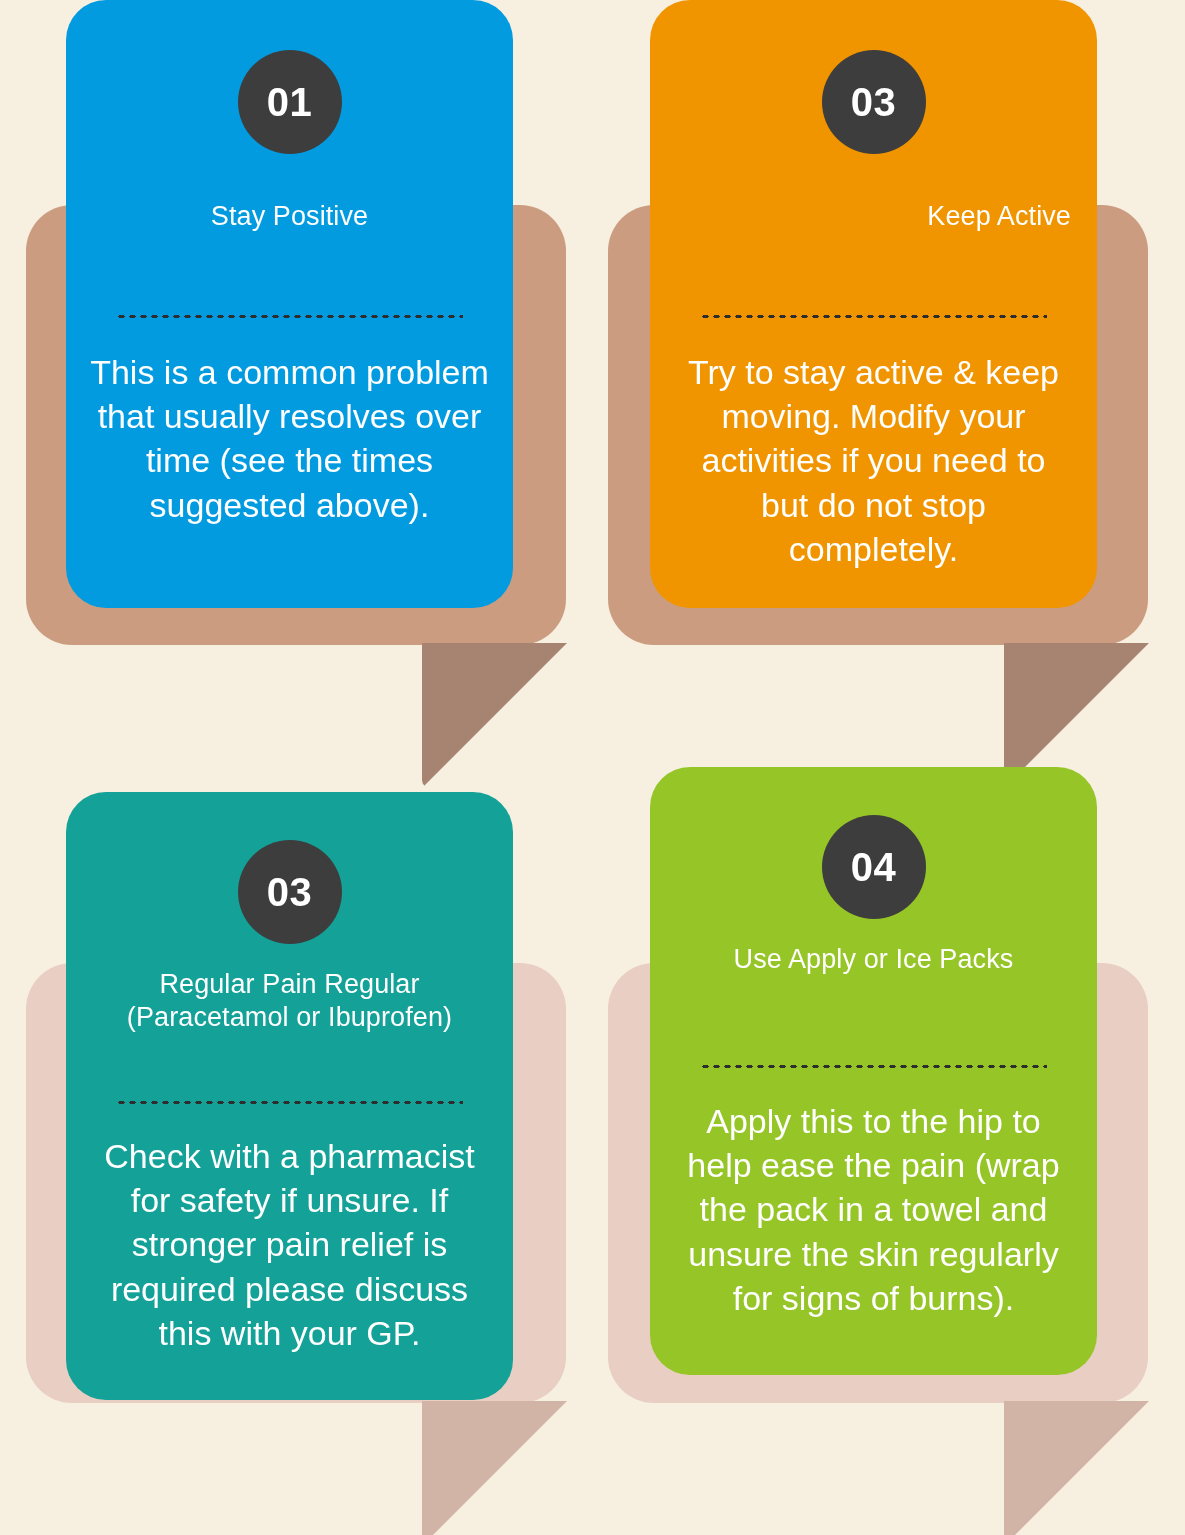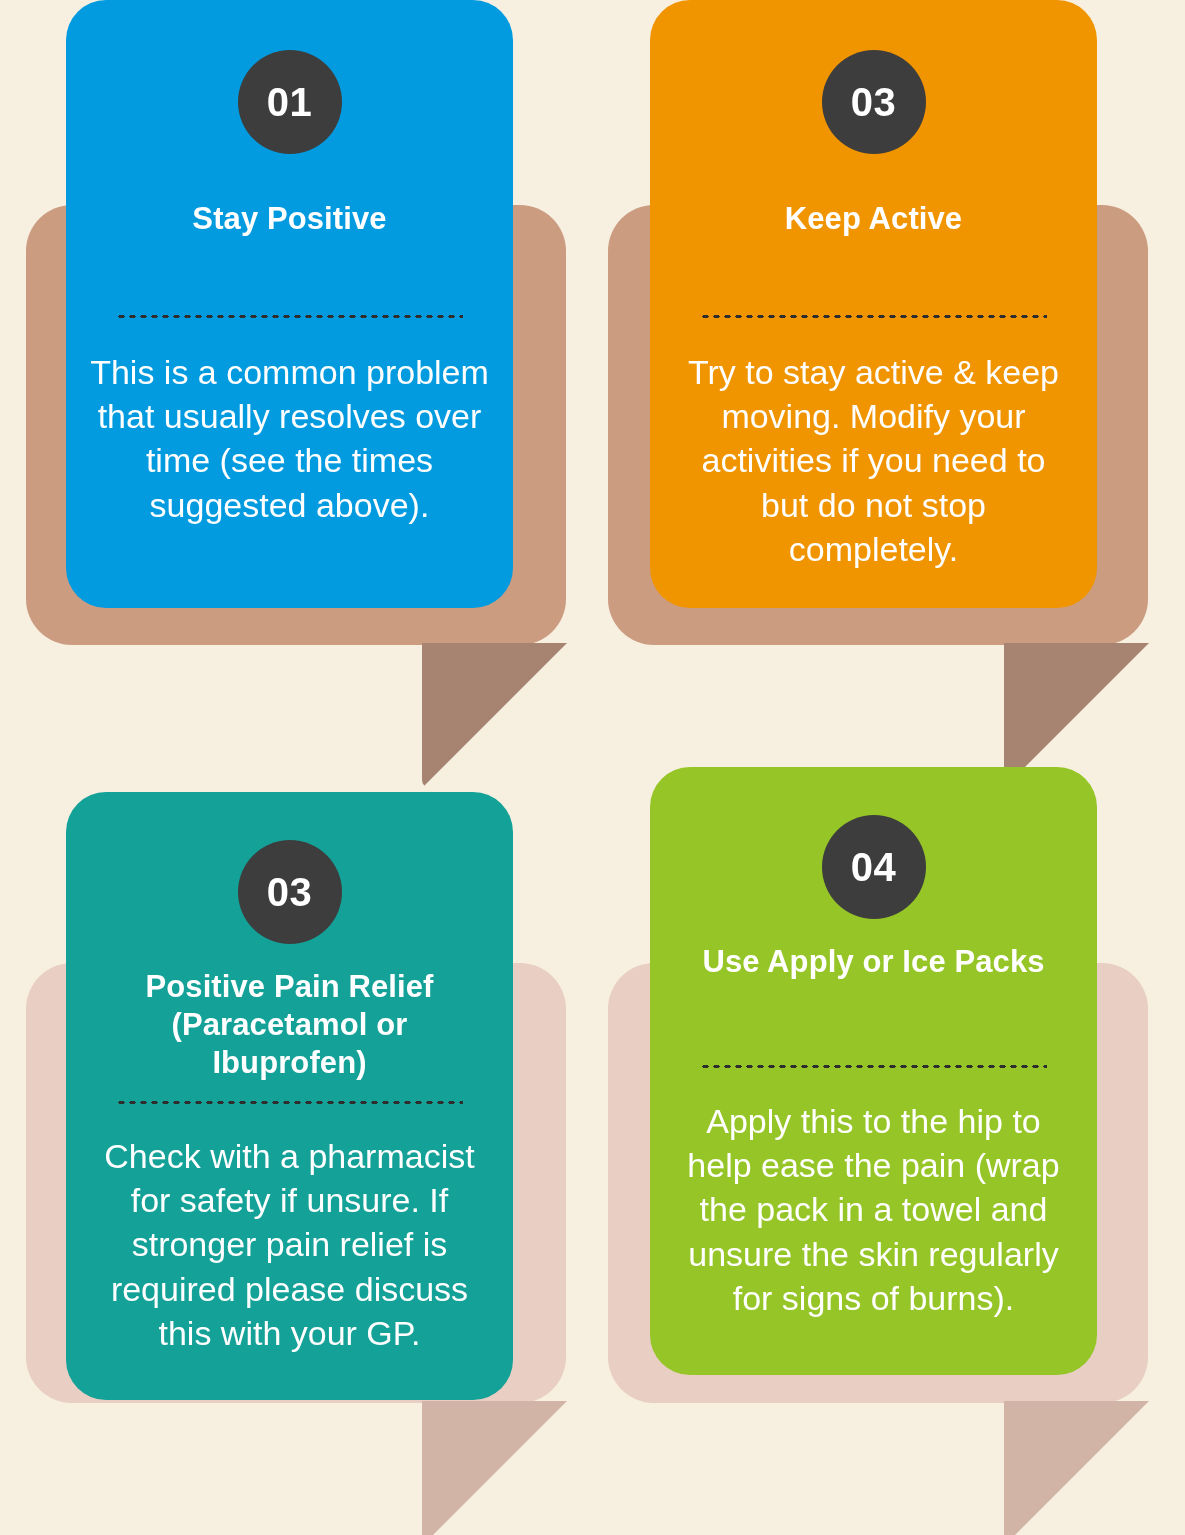--- a/index.html
+++ b/index.html
@@ -68,22 +68,22 @@
     font-weight: bold;
     color: #FFFFFF;
     letter-spacing: 0.5px;
     line-height: 1;
   }
 
   .card-title {
     position: absolute;
     left: 26px;
     right: 26px;
-    font-size: 31px;
-    font-weight: bold;
+    font-size: 27px;
+    font-weight: normal;
     line-height: 1.22;
     letter-spacing: 0.1px;
   }
 
   .divider {
     position: absolute;
     left: 50px;
     right: 50px;
     height: 5px;
     background-image: radial-gradient(#2E2E2E 42%, transparent 45%);
@@ -131,40 +131,40 @@
 
     <div class="tail" style="left:420px; top:643px; width:0; height:0;
                 border-top:145px solid #A68471;
                 border-right:145px solid transparent;
                 border-bottom-left-radius:8px;"></div>
 
     <div class="card" style="left:66px; top:0px; width:447px; height:608px; background:#F09400;">
       <div class="num-badge" style="top:50px;">
         <span>03</span>
       </div>
-      <div class="card-title" style="top:200px;">Keep Active</div>
+      <div class="card-title" style="top:200px;text-align:right;">Keep Active</div>
       <div class="divider" style="top:314px;"></div>
       <div class="card-body" style="top:350px;">Try to stay active &amp; keep moving. Modify your activities if you need to but do not stop completely.</div>
     </div>
   </div>
 
   <div class="bubble" style="left:0px; top:760px; width:600px; height:775px;">
 
     <div class="shadow-plate" style="left:26px; top:203px; width:540px; height:440px; background:#E8CEC3;"></div>
 
     <div class="tail" style="left:422px; top:641px; width:0; height:0;
                 border-top:145px solid #D2B4A7;
                 border-right:145px solid transparent;
                 border-bottom-left-radius:8px;"></div>
 
     <div class="card" style="left:66px; top:7px; width:447px; height:608px; background:#13A198;margin-top:25px;">
       <div class="num-badge" style="top:48px;">
         <span>03</span>
       </div>
-      <div class="card-title" style="top:176px;">Positive Pain Relief (Paracetamol or Ibuprofen)</div>
+      <div class="card-title" style="top:176px;">Regular Pain Regular (Paracetamol or Ibuprofen)</div>
       <div class="divider" style="top:308px;"></div>
       <div class="card-body" style="top:342px;">Check with a pharmacist for safety if unsure. If stronger pain relief is required please discuss this with your GP.</div>
     </div>
   </div>
 
   <div class="bubble" style="left:584px; top:760px; width:601px; height:775px;">
 
     <div class="shadow-plate" style="left:24px; top:203px; width:540px; height:440px; background:#E8CEC3;"></div>
 
     <div class="tail" style="left:420px; top:641px; width:0; height:0;

